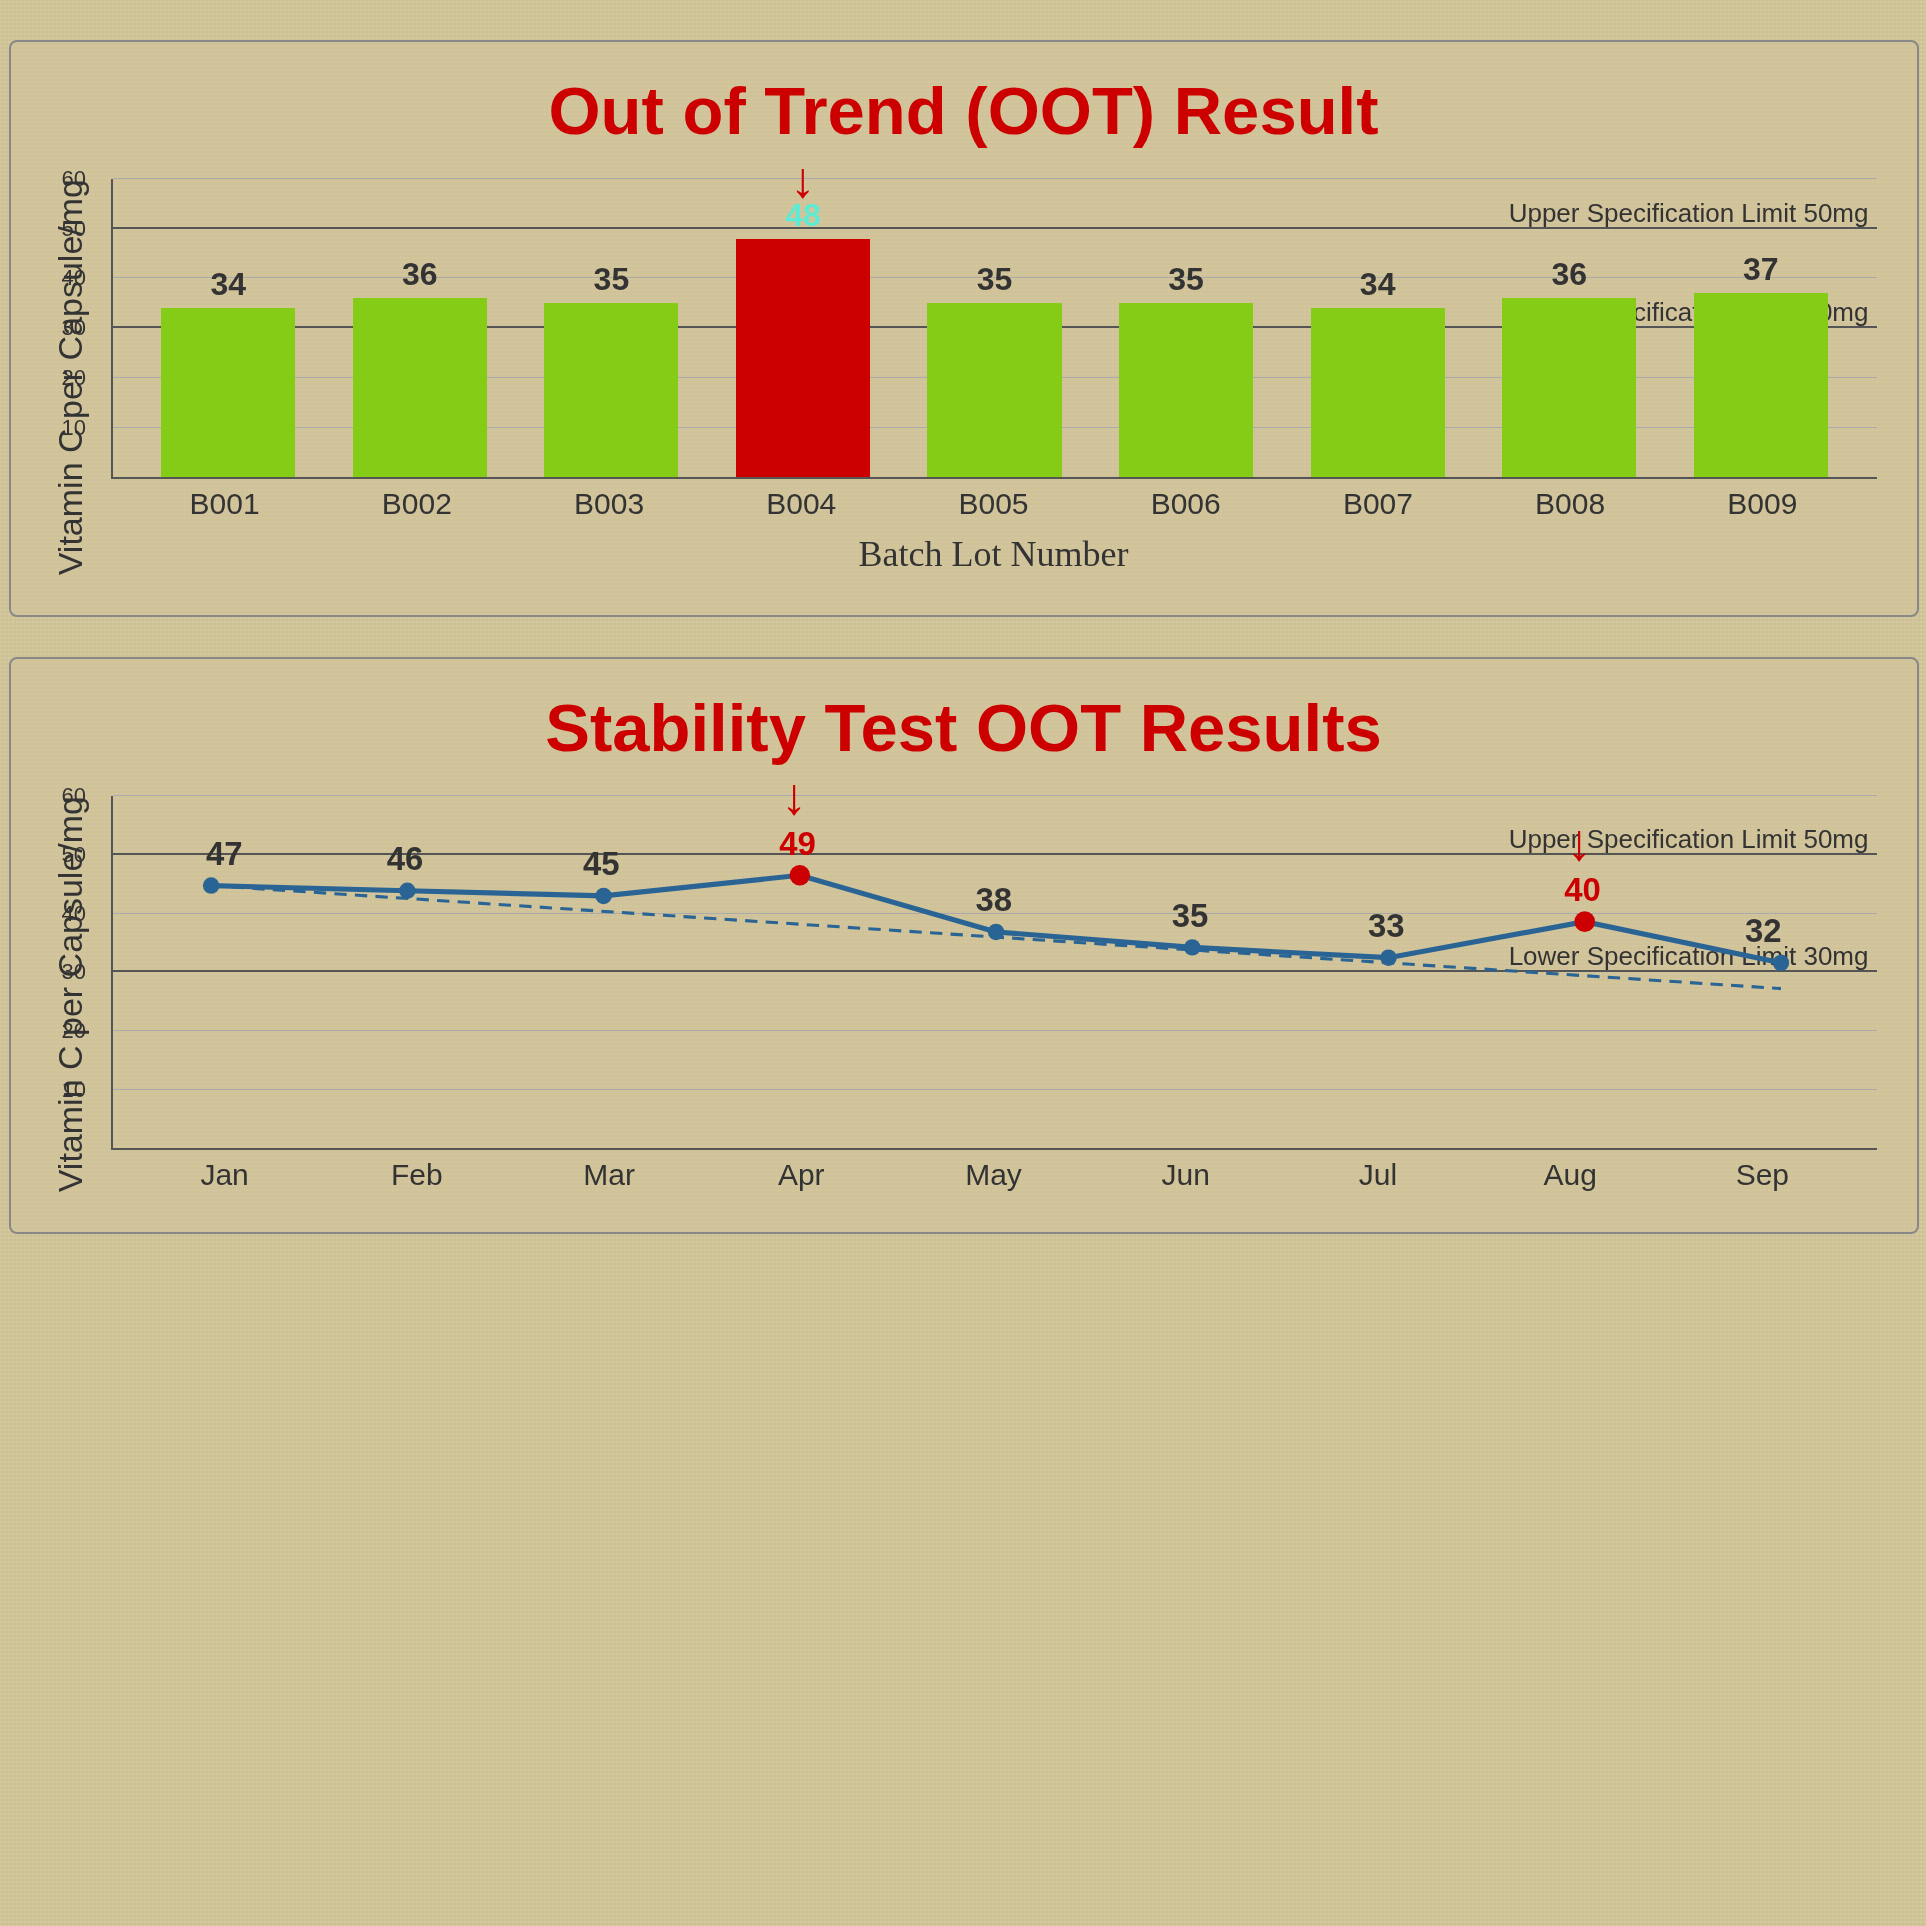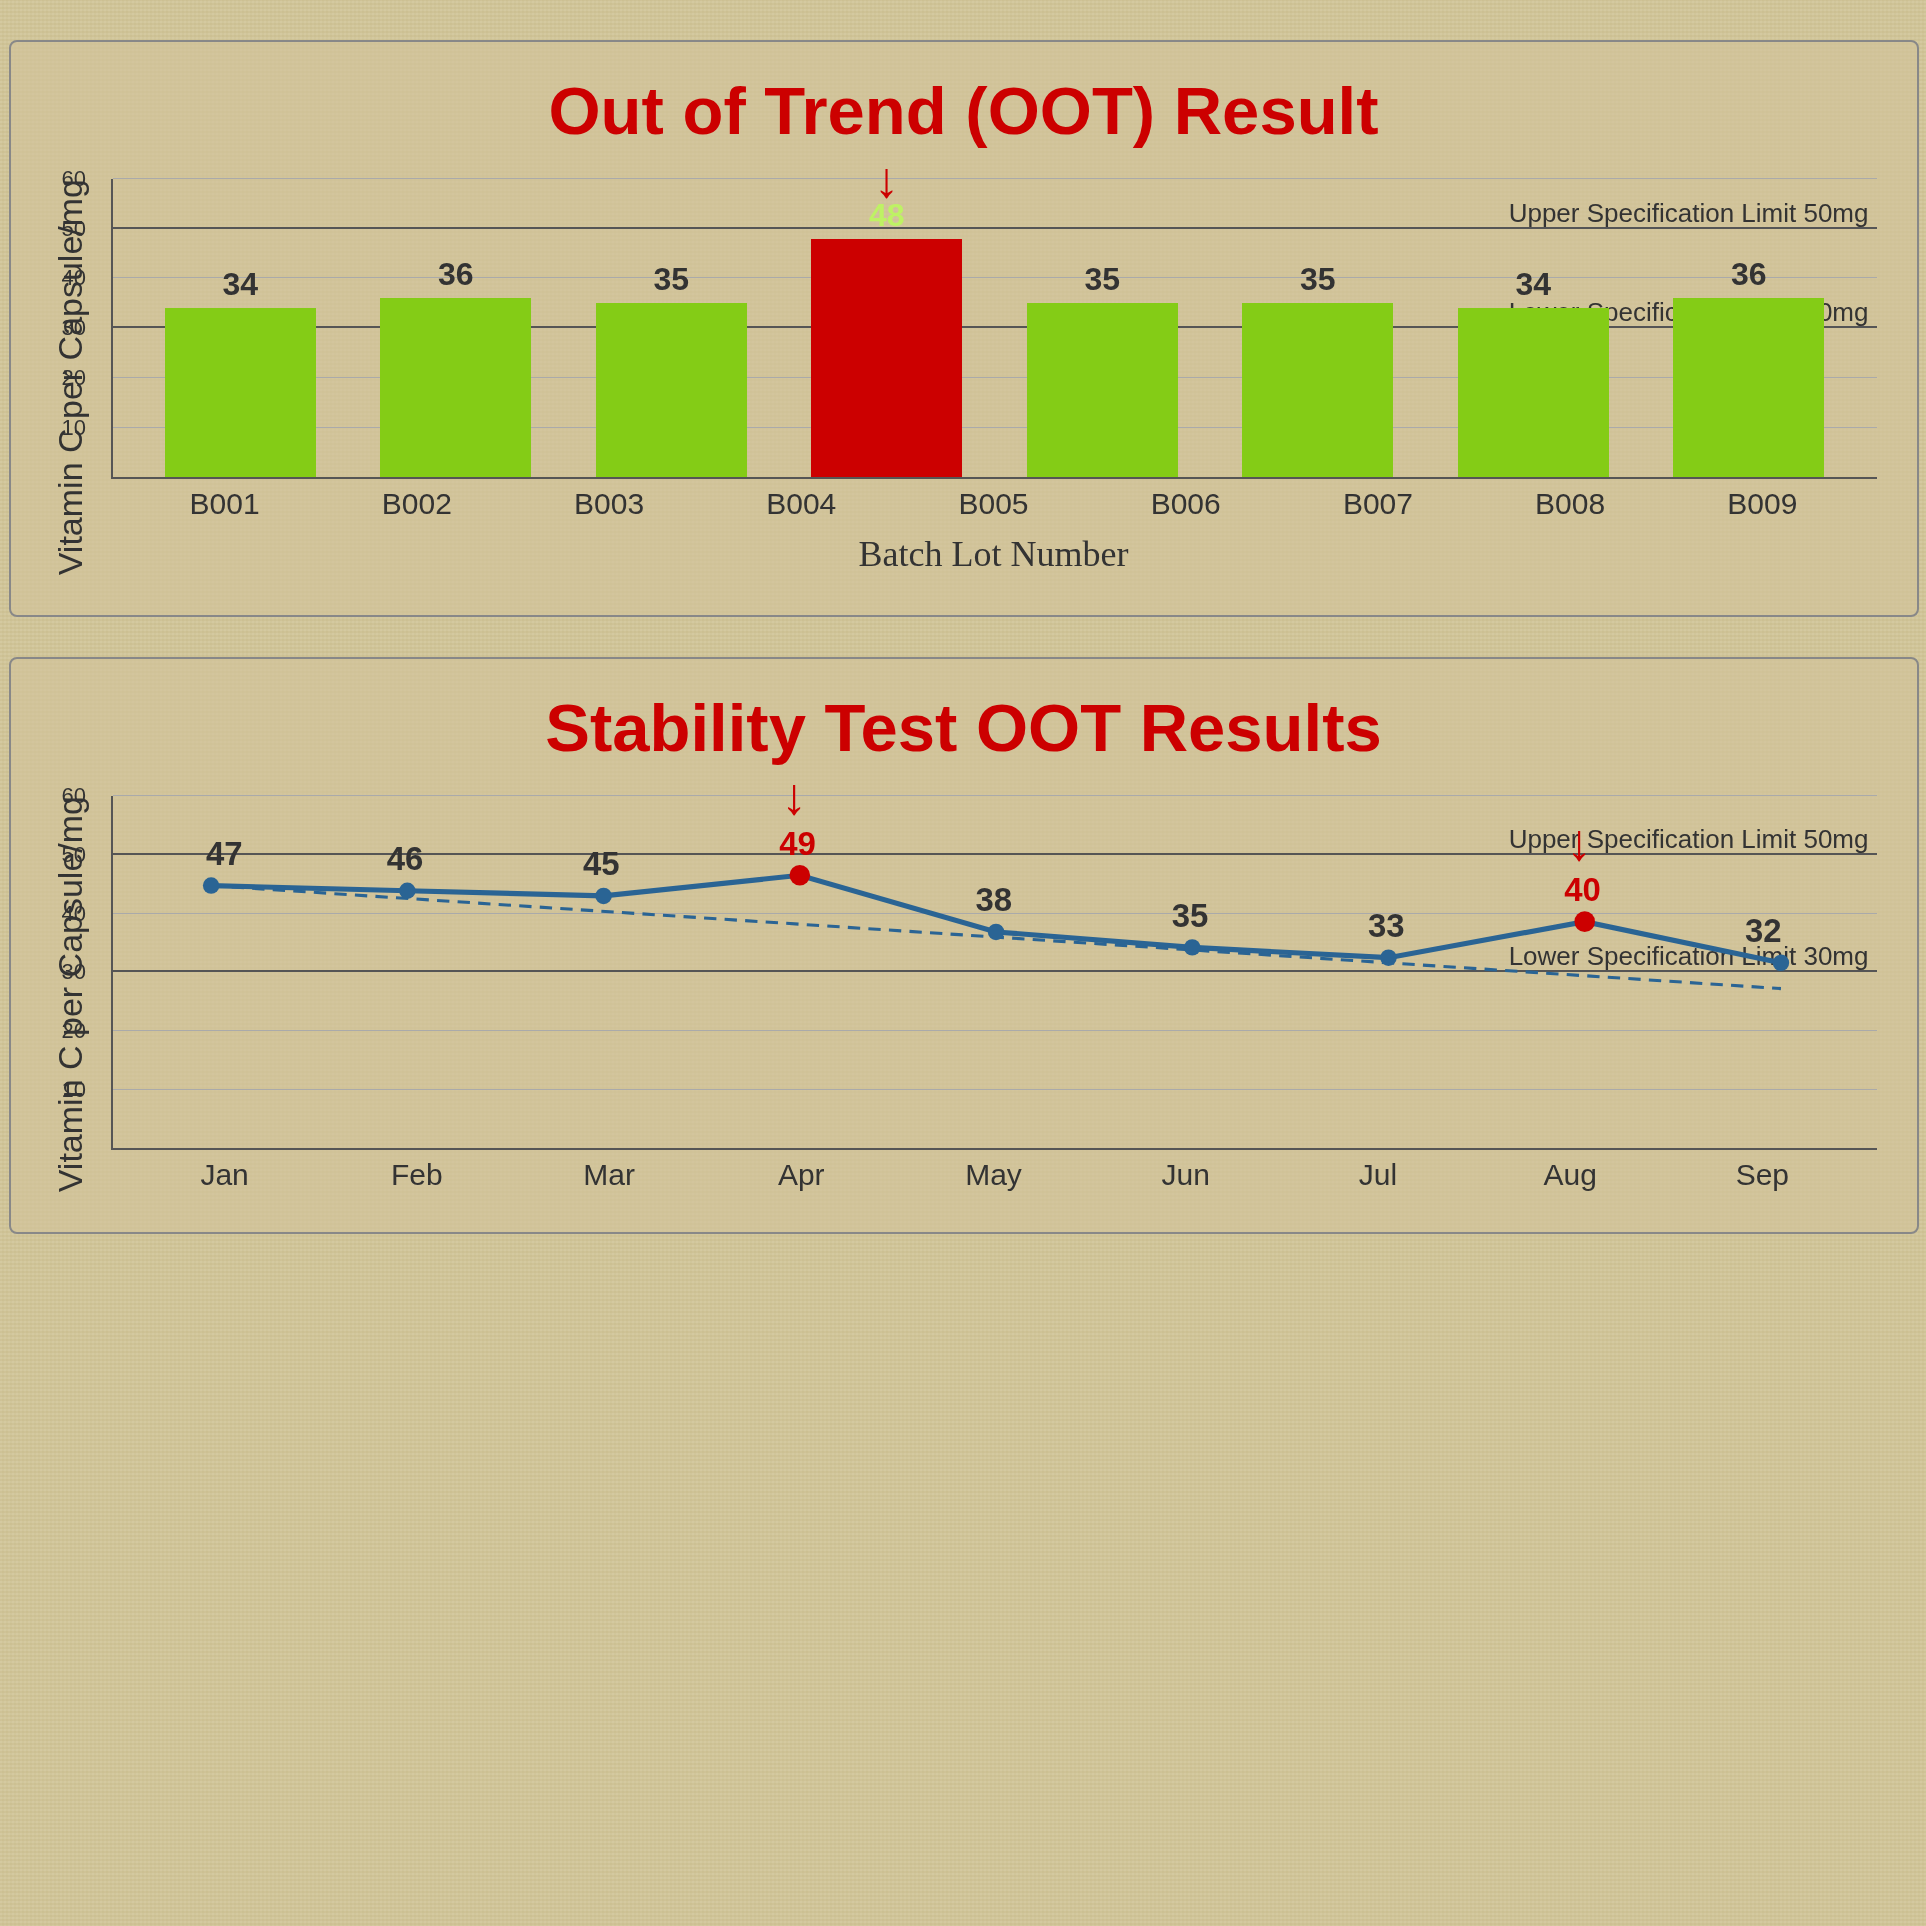--- a/index.html
+++ b/index.html
@@ -104,21 +104,21 @@
     .bar-value {
       position: absolute;
       top: -42px;
       left: 50%;
       transform: translateX(-50%);
       font-size: 32px;
       color: #333;
       font-weight: bold;
     }
     .bar-value.oot-val {
-      color: #bef264;
+      color: #5eead4;
     }
     .bar-arrow {
       position: absolute;
       top: -84px;
       left: 50%;
       transform: translateX(-50%);
       font-size: 50px;
       color: #cc0000;
       line-height: 1;
     }
@@ -233,20 +233,25 @@
               </div>
             </div>
             <div class="bar-group">
               <div class="bar" style="height: 56.6667%;">
                 <div class="bar-value">34</div>
               </div>
             </div>
             <div class="bar-group">
               <div class="bar" style="height: 60%;">
                 <div class="bar-value">36</div>
+              </div>
+            </div>
+            <div class="bar-group">
+              <div class="bar" style="height: 61.6667%;">
+                <div class="bar-value">37</div>
               </div>
             </div>
           </div>
       </div>
       <div class="x-axis-labels" id="xlabels1">
           <div class="x-label">B001</div>
           <div class="x-label">B002</div>
           <div class="x-label">B003</div>
           <div class="x-label">B004</div>
           <div class="x-label">B005</div>

